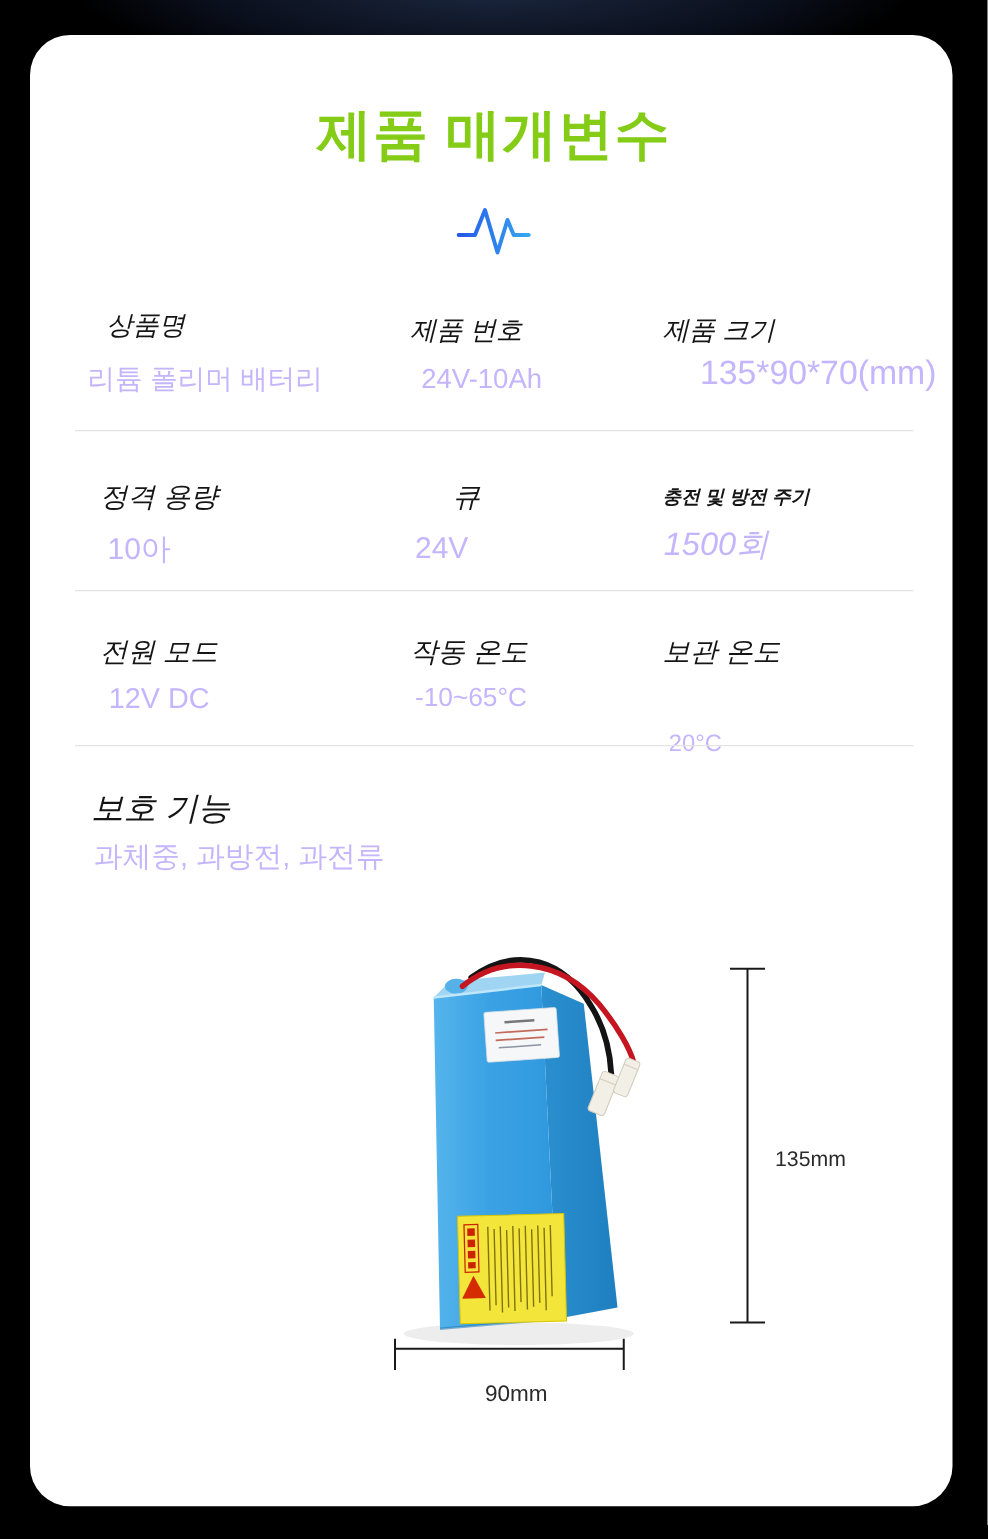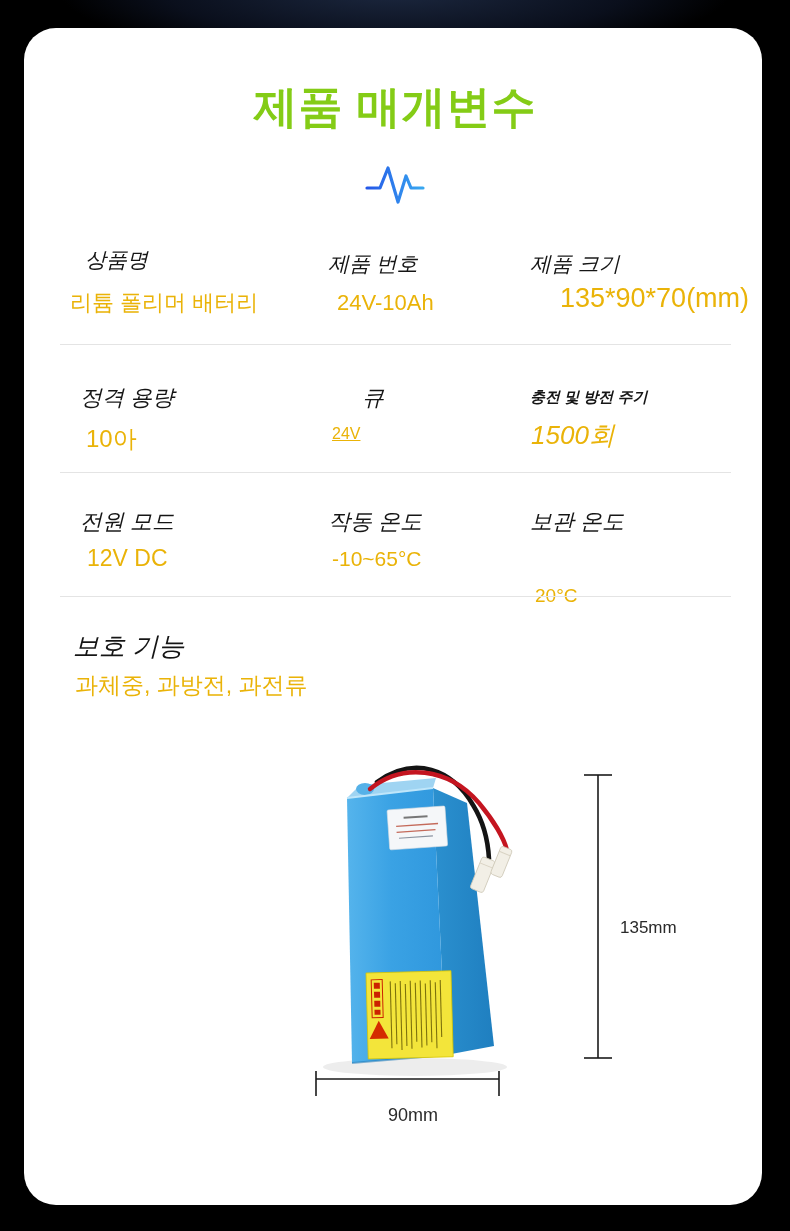--- a/index.html
+++ b/index.html
@@ -15,21 +15,21 @@
   .card{
     position:absolute;left:24px;top:28px;width:738px;height:1177px;
     background:#ffffff;border-radius:32px;
   }
   .abs{position:absolute;}
   .page-title{
     left:0;right:0;top:78px;text-align:center;
     font-size:44px;font-weight:600;color:#84cc16;letter-spacing:1px;
   }
   .label{color:#151515;font-weight:500;font-style:italic;}
-  .value{color:#eab308;font-weight:400;}
+  .value{color:#c4b5fd;font-weight:400;}
   .divider{height:1px;background:#e4e4e4;left:60px;width:671px;}
   svg text{font-family:"Liberation Sans","DejaVu Sans",sans-serif;}
 </style>
 </head>
 <body>
 
 <div class="bg-glow"></div>
 
 <div class="card"></div>
 
@@ -49,21 +49,21 @@
 <div class="abs value" style="left:70px;top:288px;font-size:22px;">리튬 폴리머 배터리</div>
 <div class="abs label" style="left:328px;top:250px;font-size:21px;">제품 번호</div>
 <div class="abs value" style="left:337px;top:290px;font-size:22px;">24V-10Ah</div>
 <div class="abs label" style="left:530px;top:250px;font-size:21px;">제품 크기</div>
 <div class="abs value" style="left:531px;top:283px;font-size:27px;margin-left:29px;">135*90*70(mm)</div>
 <div class="abs divider" style="top:344px;"></div>
 
 <div class="abs label" style="left:80px;top:383px;font-size:22px;">정격 용량</div>
 <div class="abs value" style="left:86px;top:423px;font-size:24px;">10아</div>
 <div class="abs label" style="left:362px;top:383px;font-size:22px;">큐</div>
-<div class="abs value" style="left:332px;top:425px;font-size:16px;text-decoration:underline;">24V</div>
+<div class="abs value" style="left:332px;top:425px;font-size:24px;">24V</div>
 <div class="abs label" style="left:530px;top:388px;font-size:15px;font-weight:600;">충전 및 방전 주기</div>
 <div class="abs value" style="left:531px;top:418px;font-size:26px;font-style:italic;">1500회</div>
 <div class="abs divider" style="top:472px;"></div>
 
 <div class="abs label" style="left:80px;top:507px;font-size:22px;">전원 모드</div>
 <div class="abs value" style="left:87px;top:545px;font-size:23px;">12V DC</div>
 <div class="abs label" style="left:328px;top:507px;font-size:22px;">작동 온도</div>
 <div class="abs value" style="left:332px;top:547px;font-size:21px;">-10~65°C</div>
 <div class="abs label" style="left:530px;top:507px;font-size:22px;text-align:center;">보관 온도</div>
 <div class="abs value" style="left:535px;top:548px;font-size:19px;margin-top:37px;">20°C</div>

